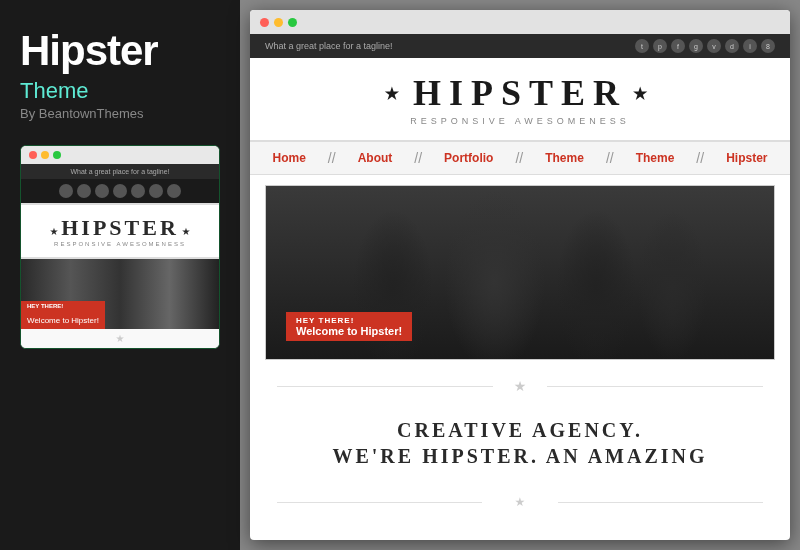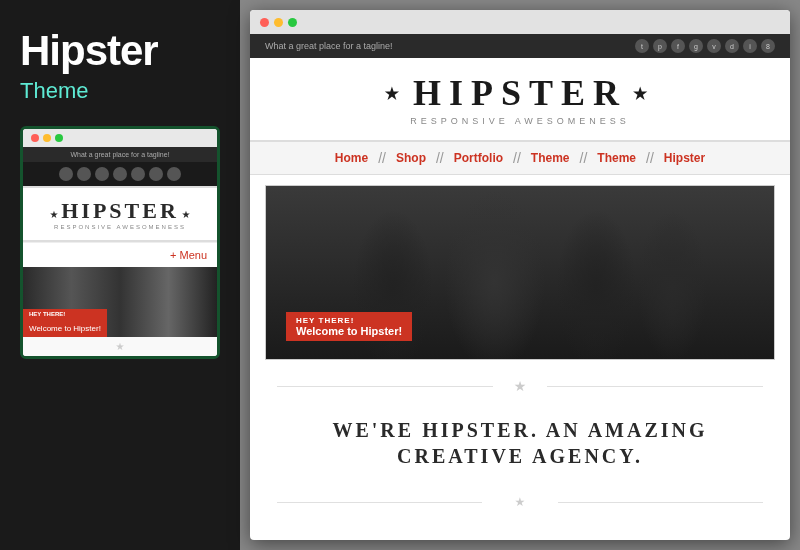--- a/index.html
+++ b/index.html
@@ -43,21 +43,21 @@
       color: #888888;
       font-size: 13px;
       margin-top: 4px;
     }
 
     
     .mobile-preview {
       background: #ffffff;
       border-radius: 6px;
       overflow: hidden;
-      border: 3px solid #14532d;
+      border: 1px solid #14532d;
       margin-top: 6px;
     }
 
     .mobile-browser-bar {
       background: #e8e8e8;
       padding: 5px 8px;
       display: flex;
       align-items: center;
       gap: 4px;
     }
@@ -271,21 +271,21 @@
 
     
     .site-nav {
       background: #f5f5f5;
       border-top: 1px solid #ddd;
       border-bottom: 1px solid #ddd;
       display: flex;
       justify-content: center;
       align-items: center;
       padding: 8px 0;
-      gap: 0;
+      gap: 12px;
     }
 
     .nav-item {
       color: #cc3322;
       font-size: 12px;
       font-weight: 600;
       padding: 0 10px;
       cursor: pointer;
     }
 
@@ -401,20 +401,21 @@
       background: linear-gradient(to right, #2a2a2a, #555, #333, #666, #222);
     }
   </style>
 </head>
 <body>
 
 <div class="left-panel">
   <div>
     <div class="theme-title">Hipster</div>
     <div class="theme-subtitle">Theme</div>
+    <div class="theme-author">By BeantownThemes</div>
   </div>
 
   <div class="mobile-preview">
     <div class="mobile-browser-bar">
       <div class="browser-dot"></div>
       <div class="browser-dot"></div>
       <div class="browser-dot"></div>
     </div>
     <div class="mobile-tagline">What a great place for a tagline!</div>
     <div class="mobile-social-bar">
@@ -427,21 +428,20 @@
       <div class="social-icon-small"></div>
     </div>
     <div class="mobile-logo-area">
       <div class="mobile-logo-stars">
         <span>★ </span>
         <span class="mobile-logo-text" style="font-size:22px;font-weight:900;letter-spacing:3px;color:#2a2a2a;font-family:Georgia,serif;">HIPSTER</span>
         <span> ★</span>
       </div>
       <div class="mobile-logo-tagline">RESPONSIVE AWESOMENESS</div>
     </div>
-    <div class="mobile-menu-btn">+ Menu</div>
     <div class="mobile-hero">
       <div class="people-silhouette"></div>
       <div class="mobile-hero-overlay">
         <span class="mobile-hero-overlay-text">HEY THERE!</span>
         <span class="mobile-hero-text">Welcome to Hipster!</span>
       </div>
     </div>
     <div class="mobile-star-divider">★</div>
   </div>
 </div>
@@ -474,21 +474,21 @@
           <span class="logo-star">★</span>
           <span>HIPSTER</span>
           <span class="logo-star">★</span>
         </div>
         <div class="logo-tagline">RESPONSIVE AWESOMENESS</div>
       </div>
 
       <div class="site-nav">
         <span class="nav-item">Home</span>
         <span class="nav-separator">//</span>
-        <span class="nav-item">Shop</span>
+        <span class="nav-item">About</span>
         <span class="nav-separator">//</span>
         <span class="nav-item">Portfolio</span>
         <span class="nav-separator">//</span>
         <span class="nav-item">Theme</span>
         <span class="nav-separator">//</span>
         <span class="nav-item">Theme</span>
         <span class="nav-separator">//</span>
         <span class="nav-item">Hipster</span>
       </div>
 
@@ -498,22 +498,22 @@
           <div class="hero-badge-top">HEY THERE!</div>
           <div class="hero-badge-bottom">Welcome to Hipster!</div>
         </div>
       </div>
 
       <div class="star-divider">
         <span>★</span>
       </div>
 
       <div class="agency-text">
+        <div class="agency-heading">CREATIVE AGENCY.</div>
         <div class="agency-heading">WE'RE HIPSTER. AN AMAZING</div>
-        <div class="agency-heading">CREATIVE AGENCY.</div>
       </div>
 
       <div class="star-divider-bottom">
         <span>★</span>
       </div>
     </div>
   </div>
 </div>
 
 </body></html>

